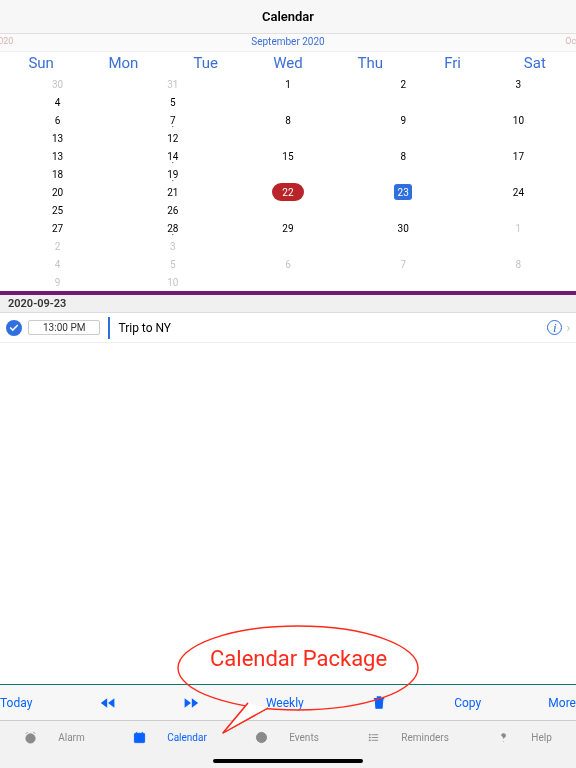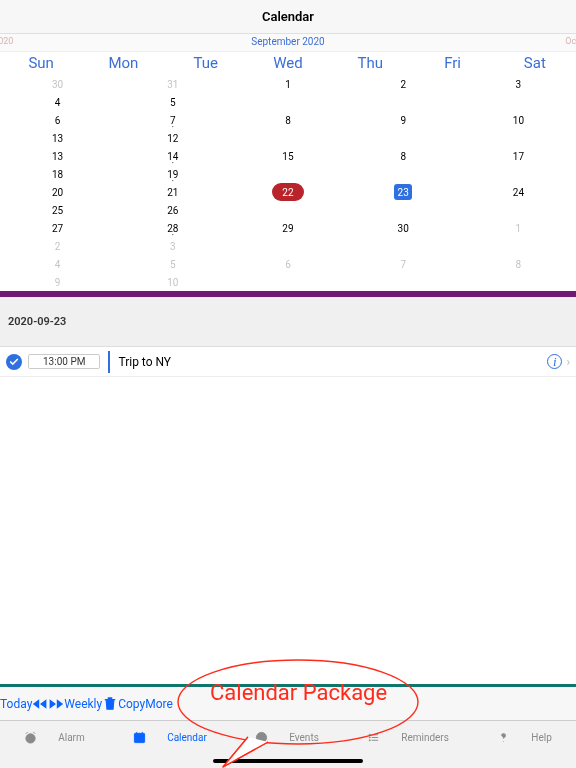--- a/index.html
+++ b/index.html
@@ -15,34 +15,34 @@
 .dayhdr{display:grid;grid-template-columns:repeat(7,1fr);text-align:center;font-size:15px;color:#3b6fd6;padding:2px 0 3px 0;}
 .week{display:grid;grid-template-columns:repeat(5,1fr);text-align:left;}
 .cell{height:18px;display:flex;align-items:center;justify-content:center;position:relative;}
 .cell span{font-size:10px;color:#000;}
 .cell.mute span{color:#c4c4c4;}
 .cell .dot{position:absolute;top:14px;left:50%;transform:translateX(-50%);font-size:6px;color:#555;line-height:4px;}
 .badge{width:32px;height:18px;border-radius:9px;display:flex;align-items:center;justify-content:center;}
 .badge span{color:#fff;font-size:10px;}
 .badge.red{background:#b8242a;}
 .badge.blue{background:#2f6fe0;border-radius:3px;width:18px;height:16px;}
-.datehdr{background:#f0f0f0;border-top:6px solid #701a75;border-bottom:1px solid #ddd;padding:18px 8px;font-size:11px;font-weight:600;color:#333;}
+.datehdr{background:#f0f0f0;border-top:4px solid #701a75;border-bottom:1px solid #ddd;padding:2px 8px;font-size:11px;font-weight:600;color:#333;}
 .event{display:flex;align-items:center;height:30px;background:#fff;border-bottom:1px solid #eee;padding:0 6px;}
 .event .check{width:16px;height:16px;border-radius:8px;background:#2f6fe0;display:flex;align-items:center;justify-content:center;margin-right:6px;}
 .event .check svg{width:10px;height:10px;fill:#fff;}
 .event .time{font-size:10px;color:#333;border:0.5px solid #ccc;border-radius:2px;padding:1px 14px;margin-right:8px;}
 .event .bar{width:2px;height:22px;background:#2f6fe0;margin-right:8px;}
 .event .title{flex:1;font-size:12px;color:#000;}
 .event .info{color:#2f6fe0;font-size:13px;margin-right:4px;width:15px;height:15px;border:1.2px solid #2f6fe0;border-radius:50%;display:flex;align-items:center;justify-content:center;font-style:italic;font-family:serif;}
 .event .chev{color:#bbb;font-size:12px;}
 .spacer{flex:1;position:relative;background:#fff;}
 .bubble{position:absolute;left:168px;top:275px;width:260px;height:90px;}
 .bubble svg{position:absolute;left:0;top:0;}
 .bubble .txt{position:absolute;left:42px;top:28px;color:#ff2a1a;font-size:22px;font-weight:400;}
-.toolbar{height:36px;display:flex;align-items:center;justify-content:flex-start;background:#f7f7f7;border-top:3px solid #0f766e;}
+.toolbar{height:36px;display:flex;align-items:center;justify-content:space-between;background:#f7f7f7;border-top:1px solid #0f766e;}
 .toolbar .tb{color:#0a63ff;font-size:12px;display:flex;align-items:center;gap:2px;}
 .toolbar svg{width:16px;height:14px;fill:#0a63ff;}
 .tabbar{height:34px;display:flex;align-items:center;justify-content:space-around;background:#f2f2f2;border-top:1px solid #ccc;}
 .tabbar .tab{display:flex;align-items:center;gap:21px;font-size:10px;color:#8a8a8a;}
 .tabbar .tab.active{color:#0a63ff;}
 .tabbar .tab svg{width:13px;height:13px;fill:currentColor;stroke:currentColor;}
 .homebar{height:14px;background:#f2f2f2;display:flex;align-items:center;justify-content:center;}
 .homebar div{width:150px;height:4px;background:#000;border-radius:2px;}
 </style>
 </head>

